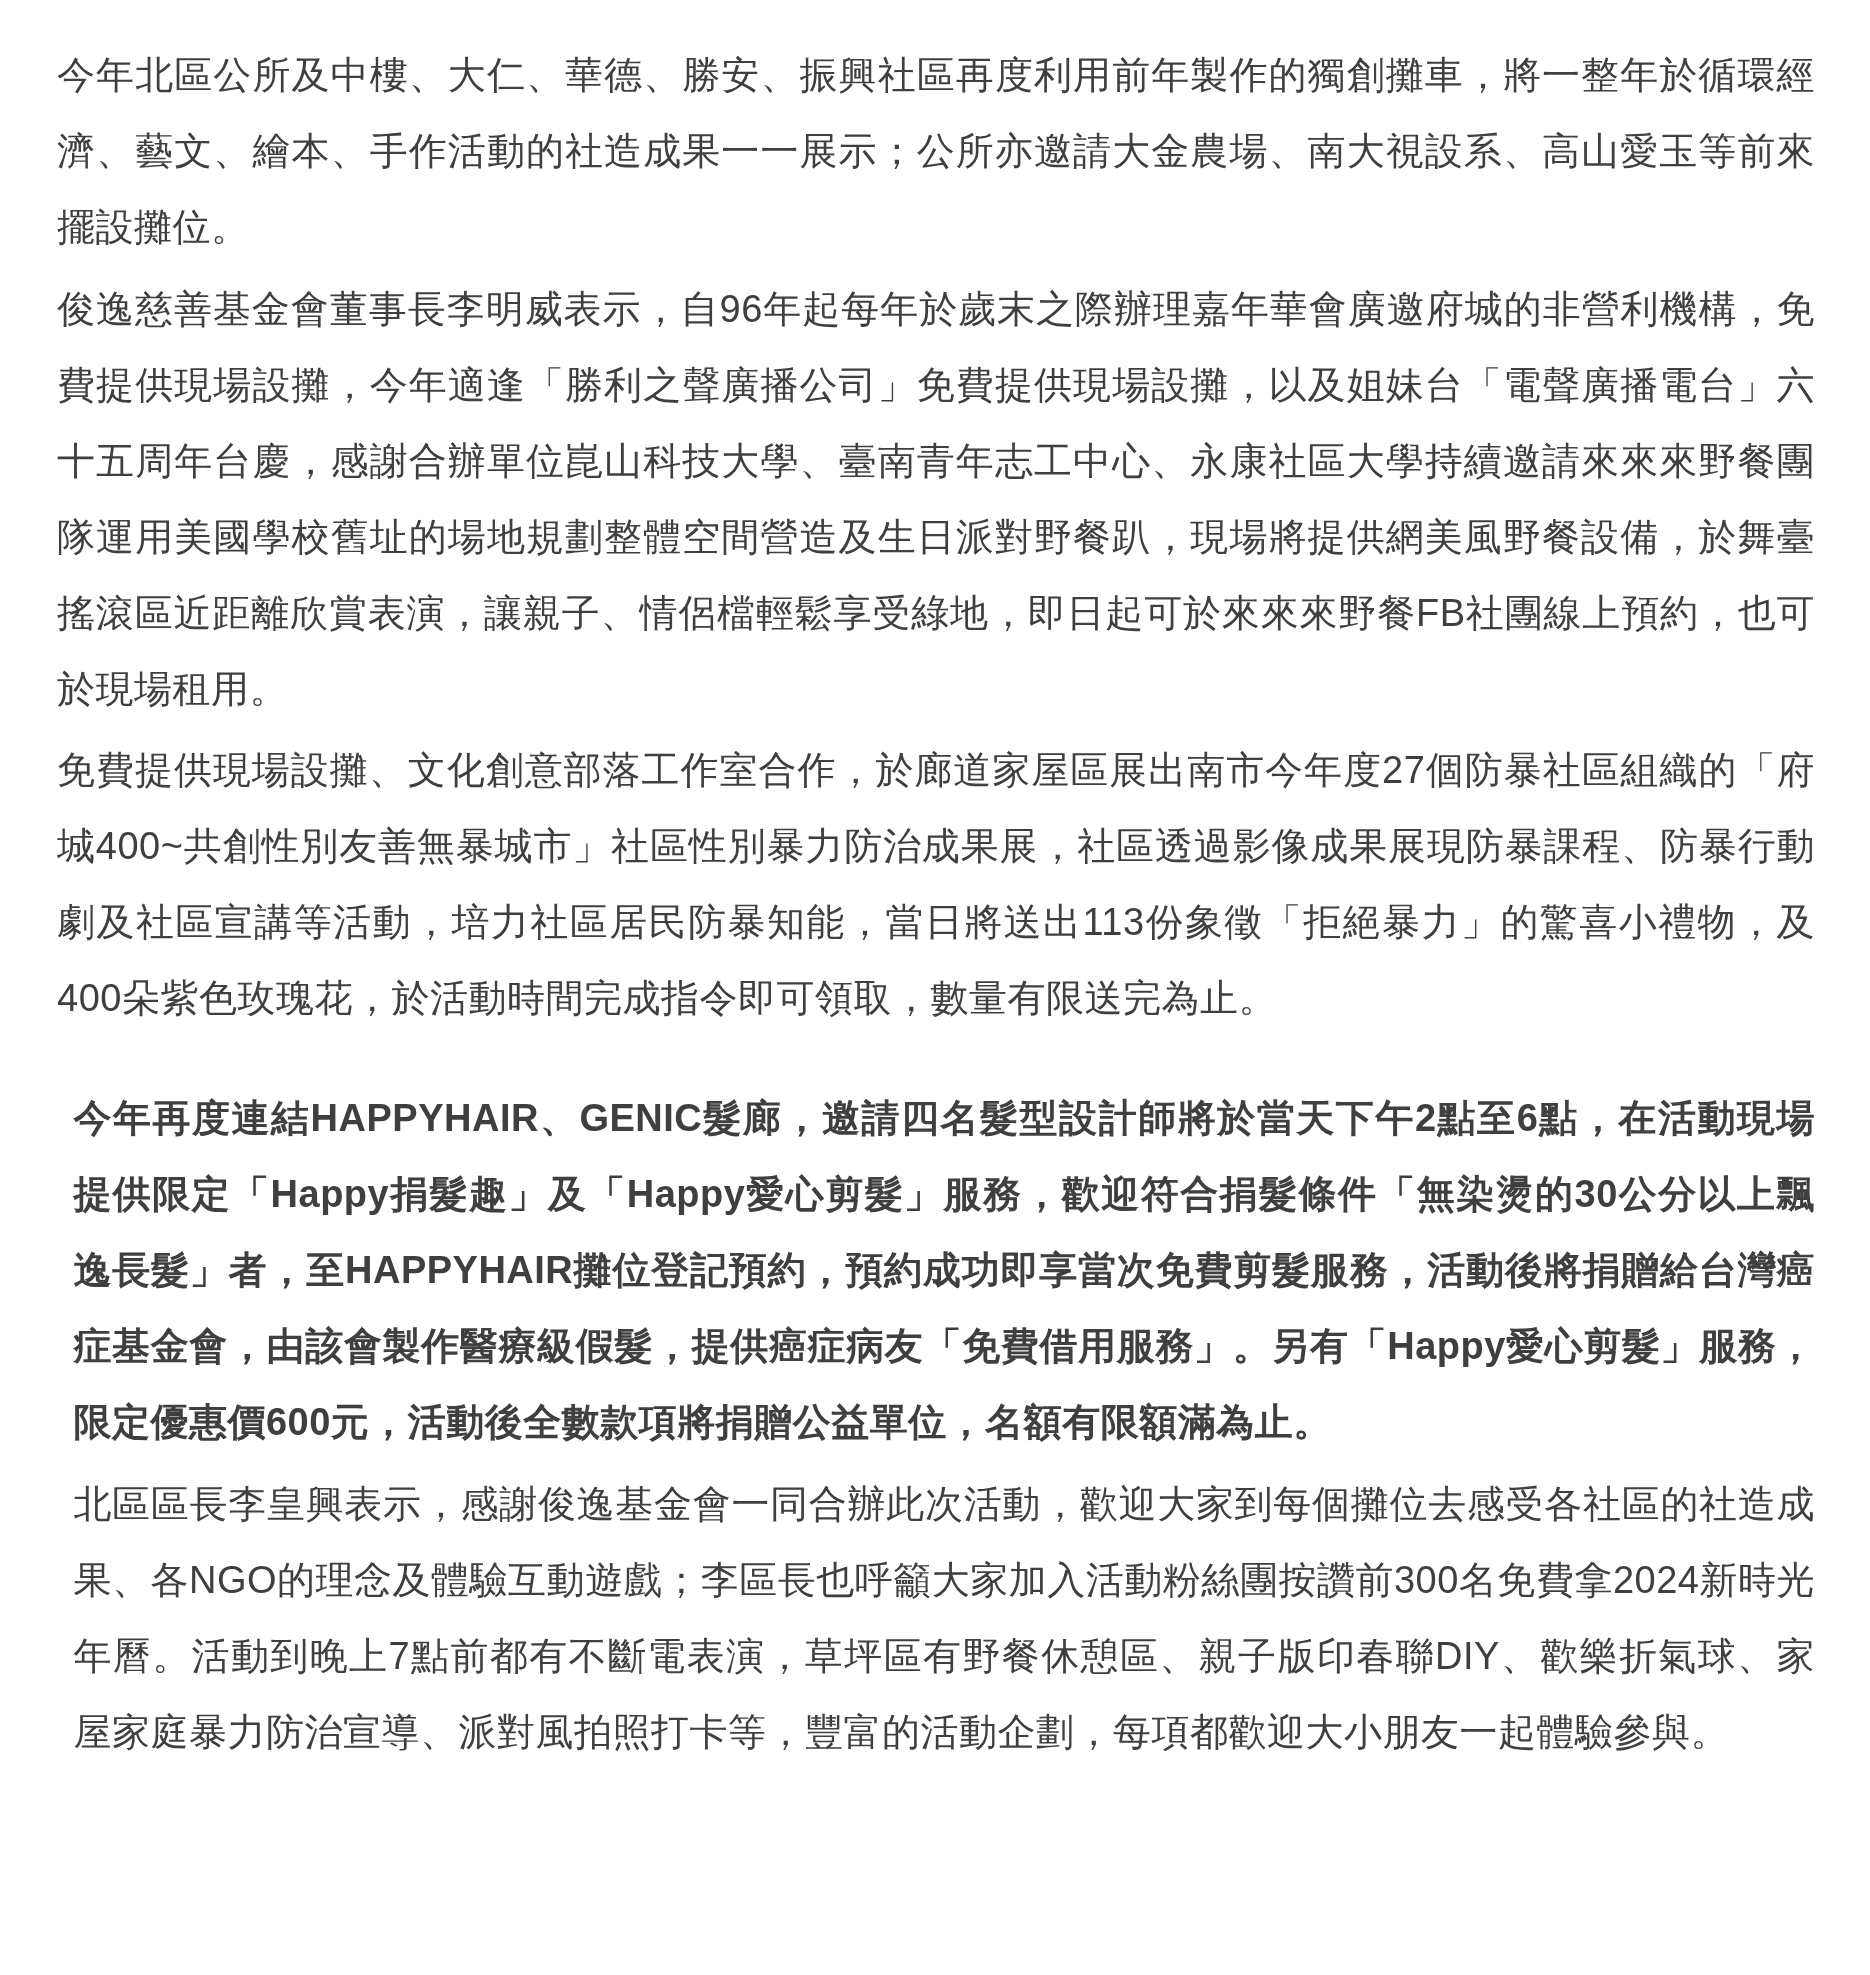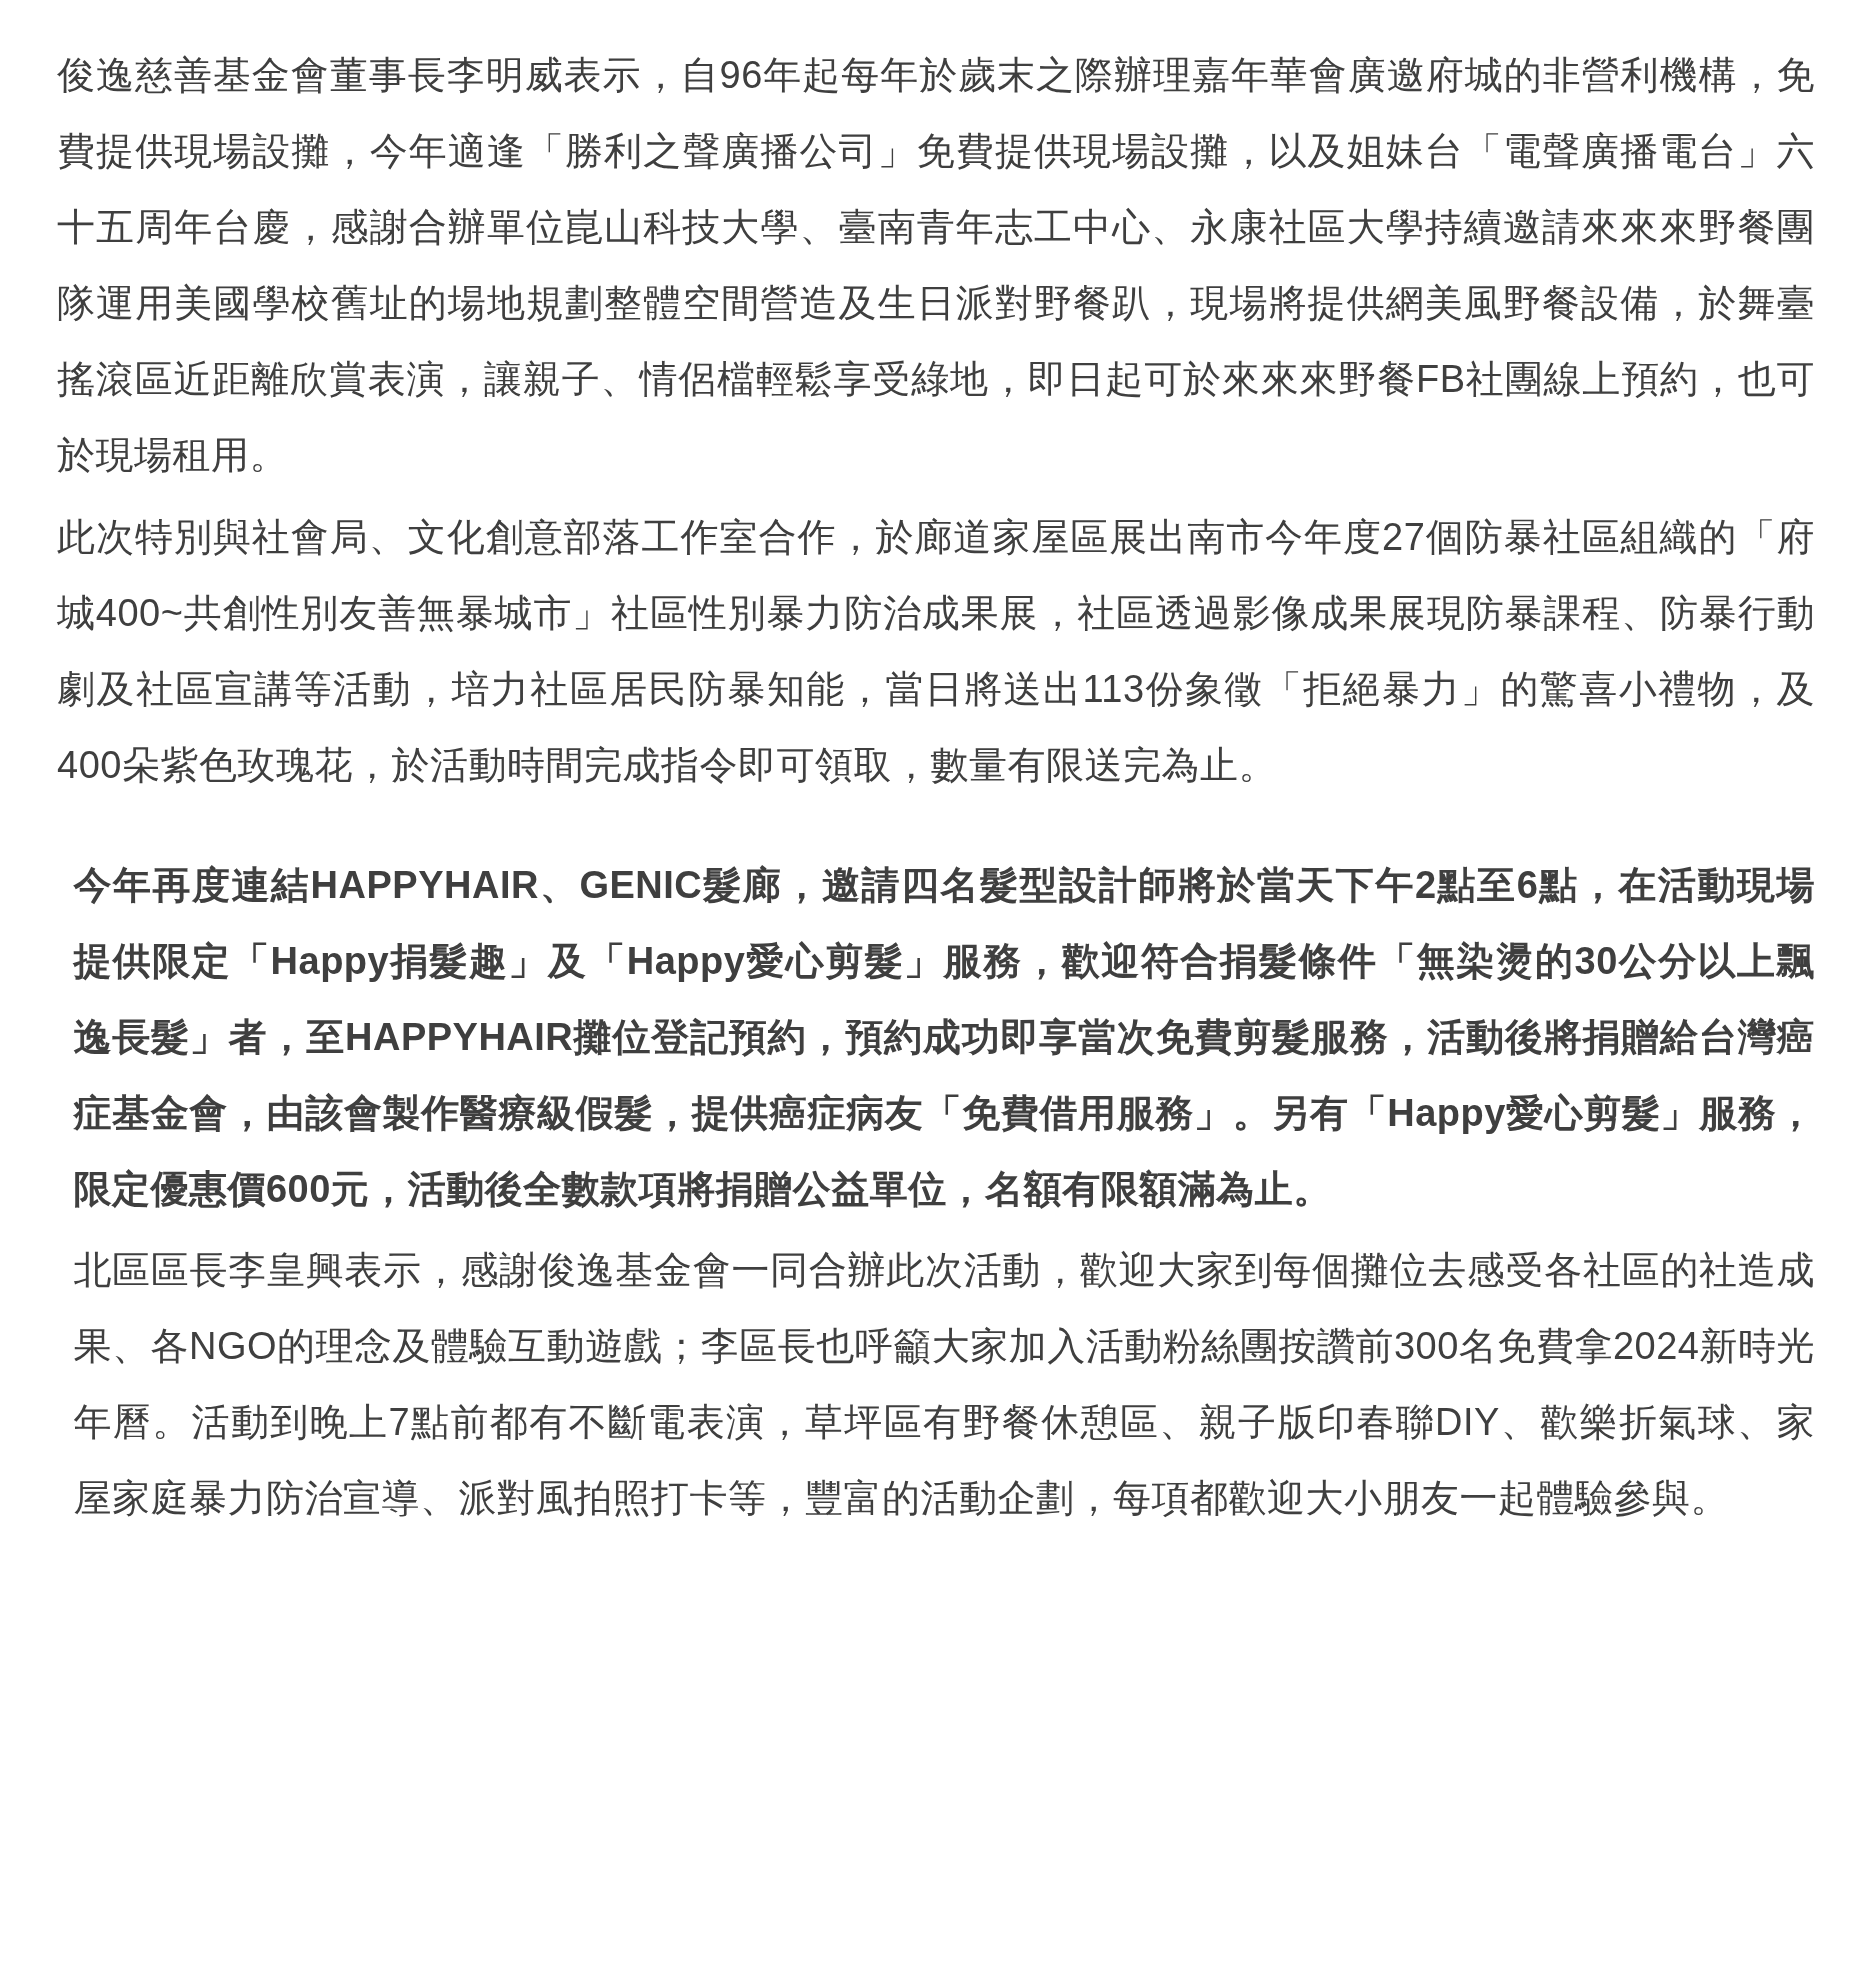--- a/index.html
+++ b/index.html
@@ -30,18 +30,19 @@
   }
   .article p.gap-before {
     margin-top: 44px;
     font-weight: bold;
   }
 </style>
 </head>
 <body>
 
 <div class="article">
+  <p>今年北區公所及中樓、大仁、華德、勝安、振興社區再度利用前年製作的獨創攤車，將一整年於循環經濟、藝文、繪本、手作活動的社造成果一一展示；公所亦邀請大金農場、南大視設系、高山愛玉等前來擺設攤位。</p>
   <p>俊逸慈善基金會董事長李明威表示，自96年起每年於歲末之際辦理嘉年華會廣邀府城的非營利機構，免費提供現場設攤，今年適逢「勝利之聲廣播公司」免費提供現場設攤，以及姐妹台「電聲廣播電台」六十五周年台慶，感謝合辦單位崑山科技大學、臺南青年志工中心、永康社區大學持續邀請來來來野餐團隊運用美國學校舊址的場地規劃整體空間營造及生日派對野餐趴，現場將提供網美風野餐設備，於舞臺搖滾區近距離欣賞表演，讓親子、情侶檔輕鬆享受綠地，即日起可於來來來野餐FB社團線上預約，也可於現場租用。</p>
-  <p>此次特別與社會局、文化創意部落工作室合作，於廊道家屋區展出南市今年度27個防暴社區組織的「府城400~共創性別友善無暴城市」社區性別暴力防治成果展，社區透過影像成果展現防暴課程、防暴行動劇及社區宣講等活動，培力社區居民防暴知能，當日將送出113份象徵「拒絕暴力」的驚喜小禮物，及400朵紫色玫瑰花，於活動時間完成指令即可領取，數量有限送完為止。</p>
+  <p>免費提供現場設攤、文化創意部落工作室合作，於廊道家屋區展出南市今年度27個防暴社區組織的「府城400~共創性別友善無暴城市」社區性別暴力防治成果展，社區透過影像成果展現防暴課程、防暴行動劇及社區宣講等活動，培力社區居民防暴知能，當日將送出113份象徵「拒絕暴力」的驚喜小禮物，及400朵紫色玫瑰花，於活動時間完成指令即可領取，數量有限送完為止。</p>
   <p class="indented gap-before">今年再度連結HAPPYHAIR、GENIC髮廊，邀請四名髮型設計師將於當天下午2點至6點，在活動現場提供限定「Happy捐髮趣」及「Happy愛心剪髮」服務，歡迎符合捐髮條件「無染燙的30公分以上飄逸長髮」者，至HAPPYHAIR攤位登記預約，預約成功即享當次免費剪髮服務，活動後將捐贈給台灣癌症基金會，由該會製作醫療級假髮，提供癌症病友「免費借用服務」。另有「Happy愛心剪髮」服務，限定優惠價600元，活動後全數款項將捐贈公益單位，名額有限額滿為止。</p>
   <p class="indented">北區區長李皇興表示，感謝俊逸基金會一同合辦此次活動，歡迎大家到每個攤位去感受各社區的社造成果、各NGO的理念及體驗互動遊戲；李區長也呼籲大家加入活動粉絲團按讚前300名免費拿2024新時光年曆。活動到晚上7點前都有不斷電表演，草坪區有野餐休憩區、親子版印春聯DIY、歡樂折氣球、家屋家庭暴力防治宣導、派對風拍照打卡等，豐富的活動企劃，每項都歡迎大小朋友一起體驗參與。</p>
 </div>
 
 
 </body></html>

